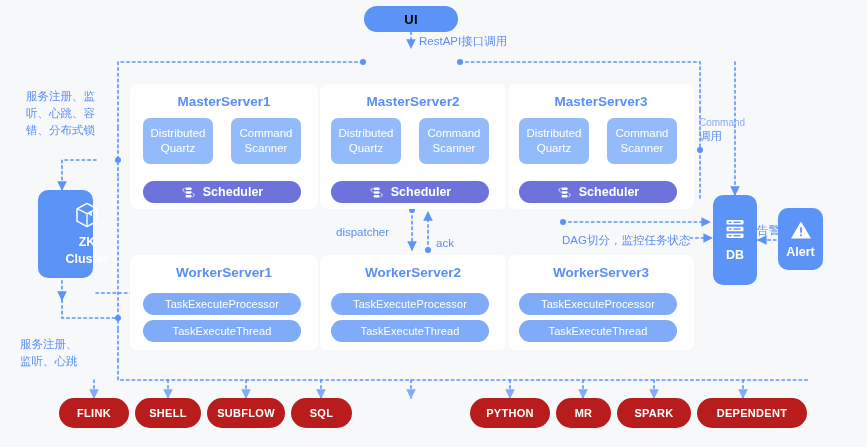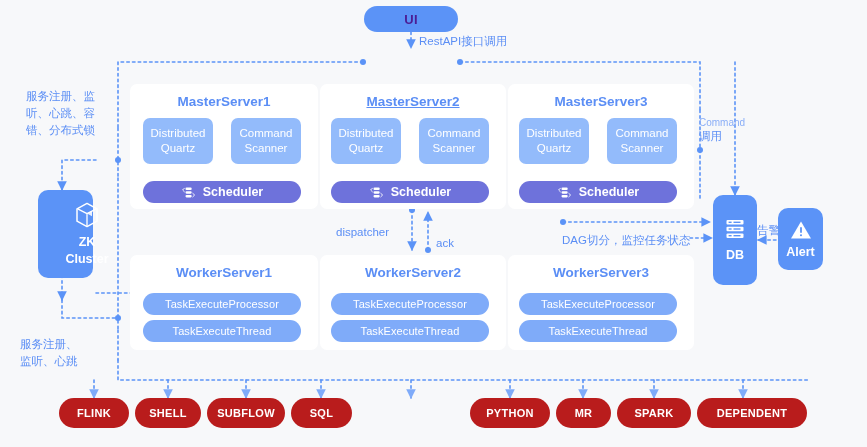--- a/index.html
+++ b/index.html
@@ -8,21 +8,21 @@
     background: #f7f8fa;
     font-family: "Liberation Sans", "DejaVu Sans", sans-serif;
     overflow: hidden;
   }
   #stage { position: relative; width: 867px; height: 447px; }
 
   
   .pill {
     position: absolute;
     background: #5b93f7;
-    color: #4c1d95;
+    color: #000000;
     border-radius: 14px;
     display: flex; align-items: center; justify-content: center;
     font-size: 13px; font-weight: bold;
     letter-spacing: .2px;
     white-space: nowrap;
   }
   .pill.round { border-radius: 999px; }
 
   .panel {
     position: absolute;
@@ -189,21 +189,21 @@
   </div>
 
   <div class="lbl" style="left:419px; top:33px;">RestAPI接口调用</div>
 
 
   <div class="panel" style="left:130px; top:84px; width:188px; height:125px;"></div>
   <div class="panel" style="left:320px; top:84px; width:186px; height:125px;"></div>
   <div class="panel" style="left:508px; top:84px; width:186px; height:125px;"></div>
 
   <div class="srv-title" style="left:130px; top:94px; width:188px;">MasterServer1</div>
-  <div class="srv-title" style="left:320px; top:94px; width:186px;text-decoration:underline;">MasterServer2</div>
+  <div class="srv-title" style="left:320px; top:94px; width:186px;">MasterServer2</div>
   <div class="srv-title" style="left:508px; top:94px; width:186px;">MasterServer3</div>
 
   <div class="subbox" style="left:143px; top:118px; width:70px; height:46px;">
     <span>Distributed</span>
     <span>Quartz</span>
   </div>
   <div class="subbox" style="left:231px; top:118px; width:70px; height:46px;">
     <span>Command</span>
     <span>Scanner</span>
   </div>

